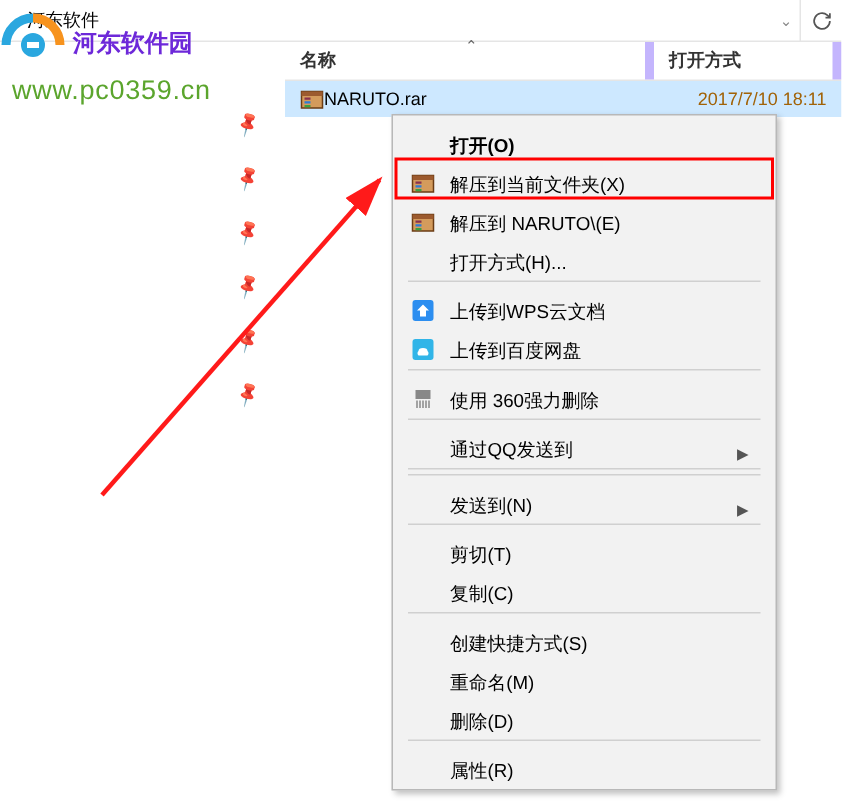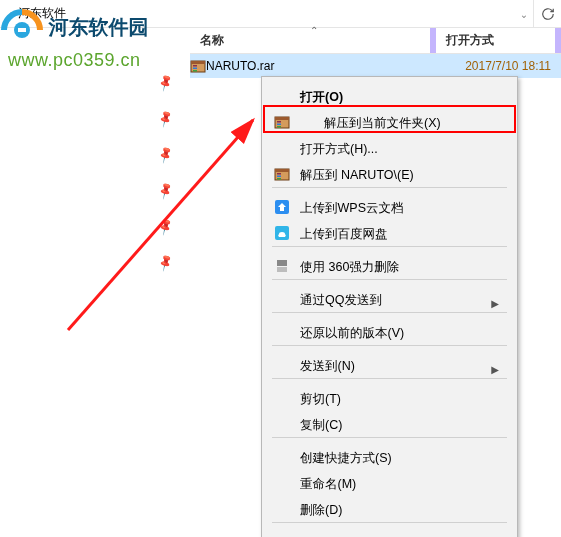--- a/index.html
+++ b/index.html
@@ -7,43 +7,43 @@
 
 .breadcrumb-bar { height: 28px; border-bottom: 1px solid #e5e5e5; display: flex; align-items: center; padding: 0 6px; font-size: 12px; color: #000; position: relative; }
 .breadcrumb-bar .chevron { margin: 0 4px; color: #888; }
 .breadcrumb-refresh { position: absolute; right: 0; top: 0; width: 28px; height: 28px; border-left: 1px solid #e5e5e5; display: flex; align-items: center; justify-content: center; }
 .breadcrumb-drop { position: absolute; right: 28px; top: 0; width: 18px; height: 28px; display: flex; align-items: center; justify-content: center; color: #888; font-size: 10px; }
 
 .content-wrap { display: flex; height: calc(100% - 28px); }
 .watermark-area { width: 190px; position: relative; }
 .watermark-logo { position: absolute; top: -20px; left: 0; }
 .watermark-logo .logo-icon { display: inline-block; vertical-align: middle; }
-.watermark-text { font-size: 20px; font-weight: bold; color: #0c4a6e; }
+.watermark-text { font-size: 16px; font-weight: bold; color: #6d28d9; }
 .watermark-url { position: absolute; top: 22px; left: 8px; font-size: 18px; color: #5ba52d; font-weight: normal; letter-spacing: 0.5px; }
 
 .pin-column { position: absolute; left: 158px; top: 48px; display: flex; flex-direction: column; gap: 22px; }
 .pin { color: #aaa; font-size: 12px; transform: rotate(-30deg); }
 
 .file-panel { flex: 1; position: relative; }
 .columns-header { display: flex; height: 26px; border-bottom: 1px solid #e5e5e5; background: #fff; font-size: 12px; color: #333; }
 .col { display: flex; align-items: center; padding: 0 10px; border-right: 6px solid #c4b5fd; font-weight: bold; }
 .col-name { width: 246px; }
 .col-date { flex: 1; }
 .sort-caret { margin: 0 auto; color: #666; font-size: 10px; position: absolute; left: 120px; top: -3px; }
 
-.file-row { display: flex; align-items: center; height: 24px; background: #cde8ff; font-size: 12px; padding-left: 0; }
+.file-row { display: flex; align-items: center; height: 24px; background: #cde8ff; font-size: 12px; padding-left: 10px; }
 .file-row .date { margin-left: auto; padding-right: 10px; color: #a16207; }
 
 .context-menu { position: absolute; left: 261px; top: 76px; width: 257px; background: #f2f2f2; border: 1px solid #b8b8b8; box-shadow: 2px 2px 4px rgba(0,0,0,0.25); font-size: 12.5px; color: #000; padding: 3px 2px; }
 .menu-item { display: flex; align-items: flex-end; height: 26px; padding: 0 16px 0 8px; position: relative; }
 .menu-item .mi-icon { width: 20px; height: 20px; margin-right: 8px; display: flex; align-items: center; justify-content: center; }
 .menu-item .label-slot { flex: 1; }
 .menu-item .submenu-arrow { color: #555; font-size: 10px; }
 .menu-sep { height: 1px; background: #d0d0d0; margin: 3px 8px; }
-.menu-item.highlight { outline: 2.5px solid #ff0000; outline-offset: -1px; gap: 24px; }
+.menu-item.highlight { outline: 2.5px solid #ff0000; outline-offset: -1px; }
 
 .rar-icon-svg { width: 16px; height: 16px; }
 .arrow-annotation { position: absolute; left: 58px; top: 110px; pointer-events: none; z-index: 5; }
 </style>
 </head>
 <body>
 
 <div class="breadcrumb-bar">
   <span class="chevron">›</span>
   <span>河东软件</span>
@@ -109,34 +109,34 @@
           <rect x="1" y="3" width="14" height="11" fill="#d49b5c" stroke="#6b3c14"></rect>
           <rect x="1" y="3" width="14" height="3" fill="#9c5a2e"></rect>
           <rect x="3" y="7" width="4" height="1.5" fill="#88304e"></rect>
           <rect x="3" y="9.5" width="4" height="1.5" fill="#2e7bd6"></rect>
           <rect x="3" y="12" width="4" height="1.5" fill="#3aa043"></rect>
         </svg>
       </span>
     <span class="label-slot">解压到当前文件夹(X)</span>
   </div>
   <div class="menu-item">
-    <span class="mi-icon"></span>
-      <span class="label-slot">打开方式(H)...</span>
-  </div>
-  <div class="menu-item">
     <span class="mi-icon">
         <svg class="rar-icon-svg" viewBox="0 0 16 16">
           <rect x="1" y="3" width="14" height="11" fill="#d49b5c" stroke="#6b3c14"></rect>
           <rect x="1" y="3" width="14" height="3" fill="#9c5a2e"></rect>
           <rect x="3" y="7" width="4" height="1.5" fill="#88304e"></rect>
           <rect x="3" y="9.5" width="4" height="1.5" fill="#2e7bd6"></rect>
           <rect x="3" y="12" width="4" height="1.5" fill="#3aa043"></rect>
         </svg>
       </span>
     <span class="label-slot">解压到 NARUTO\(E)</span>
+  </div>
+  <div class="menu-item">
+    <span class="mi-icon"></span>
+      <span class="label-slot">打开方式(H)...</span>
   </div>
   <div class="menu-sep"></div>
   <div class="menu-item">
     <span class="mi-icon">
         <svg width="16" height="16" viewBox="0 0 16 16">
           <rect x="1" y="1" width="14" height="14" rx="2" fill="#2c8ef0"></rect>
           <path d="M4 8 L8 4 L12 8 L10 8 L10 12 L6 12 L6 8 Z" fill="#fff"></path>
         </svg>
       </span>
     <span class="label-slot">上传到WPS云文档</span>
@@ -164,24 +164,20 @@
       </span>
     <span class="label-slot">使用 360强力删除</span>
   </div>
   <div class="menu-sep"></div>
   <div class="menu-item">
     <span class="mi-icon"></span>
       <span class="label-slot">通过QQ发送到</span>
     <span class="submenu-arrow">▶</span>
   </div>
   <div class="menu-sep"></div>
-  <div class="menu-item">
-    <span class="mi-icon"></span>
-      <span class="label-slot">还原以前的版本(V)</span>
-  </div>
   <div class="menu-sep"></div>
   <div class="menu-item">
     <span class="mi-icon"></span>
       <span class="label-slot">发送到(N)</span>
     <span class="submenu-arrow">▶</span>
   </div>
   <div class="menu-sep"></div>
   <div class="menu-item">
     <span class="mi-icon"></span>
       <span class="label-slot">剪切(T)</span>

